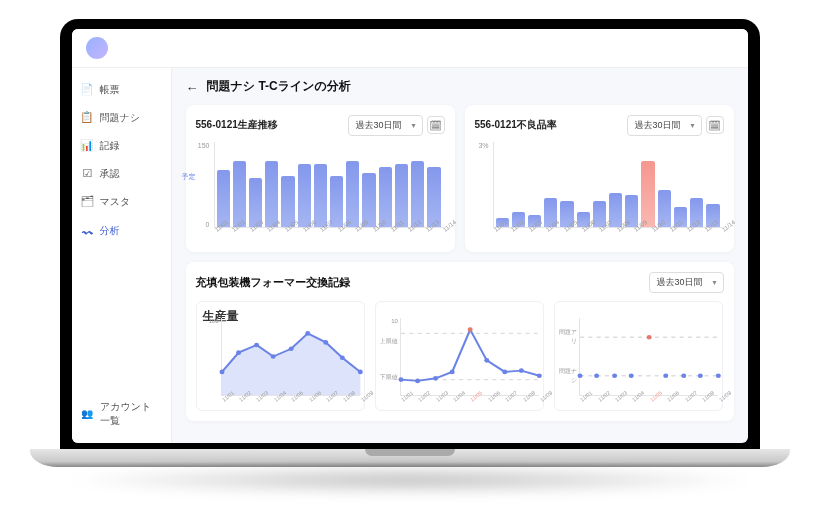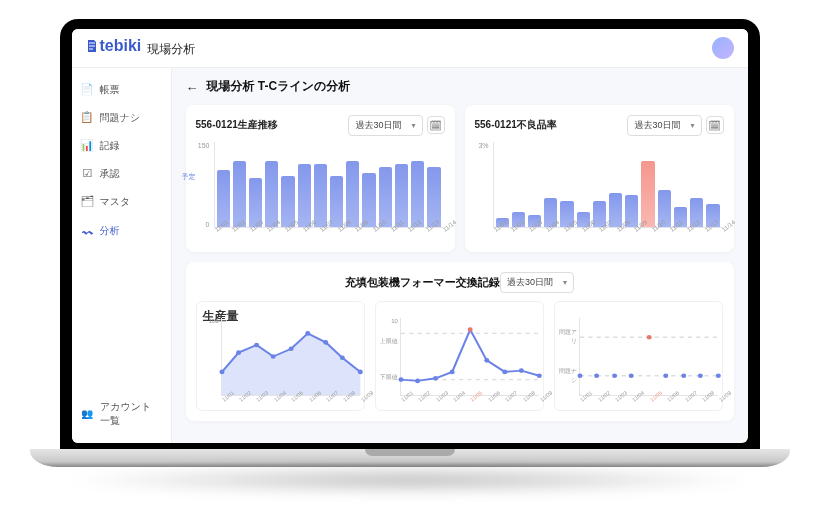--- a/index.html
+++ b/index.html
@@ -48,21 +48,21 @@
 .yaxis { position: absolute; left: 0; top: 0; bottom: 14px; width: 16px; display: flex; flex-direction: column; justify-content: space-between; font-size: 7px; color: #999; text-align: right; padding-right: 2px; }
 .plot { position: absolute; left: 18px; right: 2px; top: 0; bottom: 14px; border-left: 1px solid #e3e3e8; border-bottom: 1px solid #e3e3e8; }
 .bars { display: flex; align-items: flex-end; gap: 3px; height: 100%; padding: 0 2px; }
 .bars .bar { flex: 1; background: linear-gradient(#8498ec, #a5b5f2); border-radius: 2px 2px 0 0; }
 .bars .bar.red { background: linear-gradient(#f5978e, #f9b8b1); }
 .xaxis { position: absolute; left: 18px; right: 2px; bottom: 0; height: 14px; display: flex; justify-content: space-between; }
 .xaxis span { font-size: 6px; color: #999; transform: rotate(-38deg); transform-origin: top left; white-space: nowrap; width: 0; }
 .target { position: absolute; left: -14px; font-size: 7px; color: #6b83e6; top: 30%; }
 
 .section { background: #fff; border-radius: 8px; padding: 10px; margin-top: 10px; box-shadow: 0 1px 4px rgba(0,0,0,.04); }
-.section-head { display: flex; align-items: center; justify-content: center; margin-bottom: 6px; }
+.section-head { display: flex; align-items: center; justify-content: space-between; margin-bottom: 6px; }
 .section-title { font-size: 11px; font-weight: 700; color: #111; }
 
 .mini-chart { background: #fff; border: 1px solid #f0f0f4; border-radius: 6px; padding: 6px; height: 110px; position: relative; }
 .mini-plot { position: absolute; left: 24px; right: 4px; top: 16px; bottom: 14px; border-left: 1px solid #e3e3e8; border-bottom: 1px solid #e3e3e8; }
 .mini-yaxis { position: absolute; left: 2px; top: 16px; bottom: 14px; width: 20px; display: flex; flex-direction: column; justify-content: space-between; font-size: 6px; color: #999; text-align: right; }
 .mini-yaxis.labels { font-size: 6px; }
 .mini-xaxis { position: absolute; left: 24px; right: 4px; bottom: 0; height: 12px; display: flex; justify-content: space-between; }
 .mini-xaxis span { font-size: 5.5px; color: #999; transform: rotate(-38deg); transform-origin: top left; width: 0; white-space: nowrap; }
 .mini-xaxis span.hi { color: #e98; }
 svg.line { width: 100%; height: 100%; overflow: visible; }
@@ -73,30 +73,20 @@
 .dashed line { stroke: #ddd; stroke-dasharray: 3 3; }
 </style>
 </head>
 <body>
 
 <div class="laptop">
   <div class="laptop-bezel">
     <div class="screen">
 
       <div class="header">
-        <div class="logo">
-          <span class="logo-mark">
-            <svg width="12" height="14" viewBox="0 0 12 14">
-                <path d="M2 1h6l2 2v10H2z" fill="#3b5bcc"></path>
-                <path d="M3 4h6M3 7h6M3 10h4" stroke="#fff" stroke-width="1"></path>
-              </svg>
-            <span>tebiki</span>
-          </span>
-          <span class="logo-sub">現場分析</span>
-        </div>
         <div class="avatar"></div>
       </div>
 
       <div class="app-body">
         <aside class="sidebar">
           <ul class="nav">
             <li>
                 <span class="ico">📄</span>
                 <span>帳票</span>
               </li>
@@ -126,21 +116,21 @@
                 <span class="ico">👥</span>
                 <span>アカウント一覧</span>
               </li>
           </ul>
         </aside>
 
         <main class="main">
           <div class="titlebar">
             <div class="title-left">
               <span class="back">←</span>
-              <span class="page-title">現場分析 T-Cラインの分析</span>
+              <span class="page-title">問題ナシ T-Cラインの分析</span>
             </div>
           </div>
 
           <div class="row2">
 
             <div class="card">
               <div class="card-head">
                 <span class="card-title">556-0121生産推移</span>
                 <div class="controls">
                   <div class="select">

